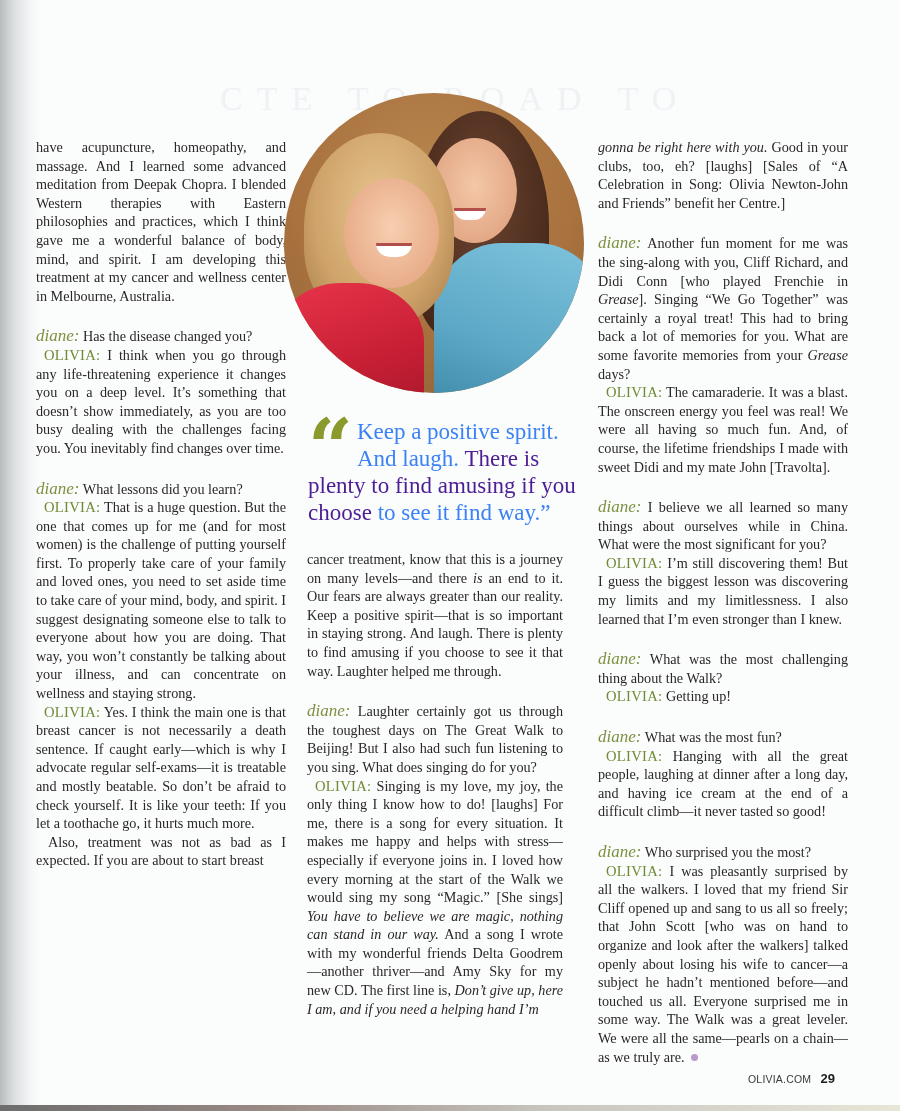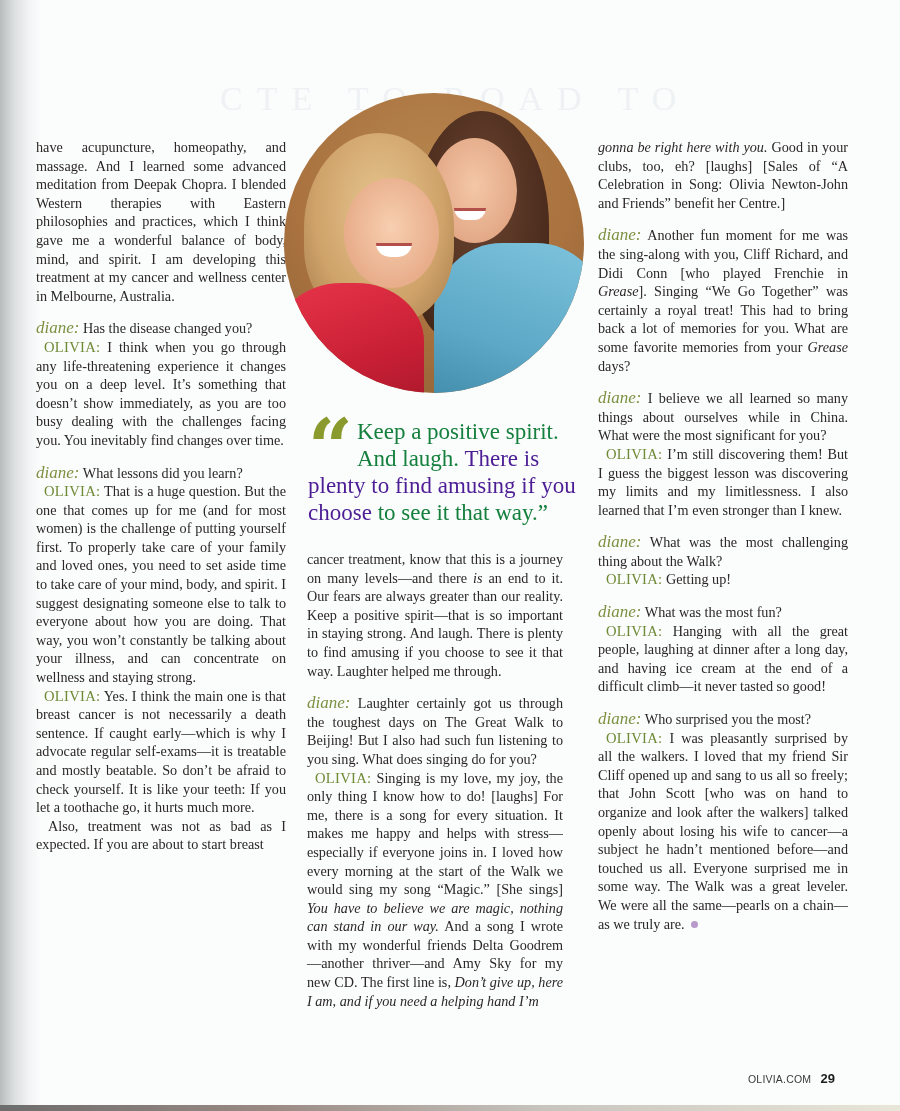--- a/index.html
+++ b/index.html
@@ -70,26 +70,26 @@
   .photo-wrap .smile-r { position:absolute; left:170px; top:115px; width:32px; height:12px; border-radius:0 0 16px 16px; background:#fff; border-top:3px solid #b24f4a; }
   .pull-quote {
     position: absolute; left: 308px; top: 418px; width: 275px;
     font-size: 23px; line-height: 27px;
   }
   .pull-quote .open-mark {
     float: left; font-size: 78px; line-height: 64px; height: 50px;
     color: #8a9a2c; font-weight: bold; margin-right: 4px; margin-top: -2px;
     font-family: "DejaVu Serif", serif;
   }
-  .pull-quote .black { color: #15803d; }
+  .pull-quote .black { color: #3b82f6; }
   .pull-quote .green { color: #4c1d95; }
   .speaker-d { font-style: italic; color: #7c9140; font-size: 17px; }
   .speaker-o { color: #6f8a35; font-size: 14.6px; letter-spacing: 0.3px; margin-left: 8px; }
   .para { margin: 0; }
-  .gap { margin-top: 14px; }
+  .gap { margin-top: 22px; }
   .indent { text-indent: 12px; }
   em { }
   .end-dot {
     display: inline-block; width: 7px; height: 7px; border-radius: 50%;
     background: #b79ac9; margin-left: 6px; vertical-align: 1px;
   }
   .footer {
     position: absolute; left: 748px; top: 1071px;
     font-family: "Liberation Sans", sans-serif; font-size: 10.5px; color: #3a3a3a;
     letter-spacing: 0.2px;
@@ -138,21 +138,21 @@
   <div class="face-left"></div>
   <div class="shirt-left"></div>
   <div class="smile-l"></div>
   <div class="smile-r"></div>
 </div>
 
 <div class="pull-quote">
   <span class="open-mark">“</span>
   <span class="black">Keep a positive spirit. And laugh.</span>
   <span class="green">There is plenty to find amusing if you choose</span>
-  <span class="black">to see it that way.”</span>
+  <span class="black">to see it find way.”</span>
 </div>
 
 <div class="col col-mid">
   <p class="para">
     <span>cancer treatment, know that this is a journey on many levels—and there </span><em>is</em><span> an end to it. Our fears are always greater than our reality. Keep a positive spirit—that is so important in staying strong. And laugh. There is plenty to find amusing if you choose to see it that way. Laughter helped me through.</span>
   </p>
   <p class="para gap">
     <span class="speaker-d">diane:</span>
     <span>Laughter certainly got us through the toughest days on The Great Walk to Beijing! But I also had such fun listening to you sing. What does singing do for you?</span>
   </p>
@@ -163,20 +163,24 @@
 </div>
 
 <div class="col col-right">
   <p class="para">
     <em>gonna be right here with you.</em><span> Good in your clubs, too, eh? [laughs] [Sales of “A Celebration in Song: Olivia Newton-John and Friends” benefit her Centre.]</span>
   </p>
 
   <p class="para gap">
     <span class="speaker-d">diane:</span>
     <span>Another fun moment for me was the sing-along with you, Cliff Richard, and Didi Conn [who played Frenchie in </span><em>Grease</em><span>]. Singing “We Go Together” was certainly a royal treat! This had to bring back a lot of memories for you. What are some favorite memories from your </span><em>Grease</em><span> days?</span>
+  </p>
+  <p class="para">
+    <span class="speaker-o">OLIVIA:</span>
+    <span>The camaraderie. It was a blast. The onscreen energy you feel was real! We were all having so much fun. And, of course, the lifetime friendships I made with sweet Didi and my mate John [Travolta].</span>
   </p>
 
   <p class="para gap">
     <span class="speaker-d">diane:</span>
     <span>I believe we all learned so many things about ourselves while in China. What were the most significant for you?</span>
   </p>
   <p class="para">
     <span class="speaker-o">OLIVIA:</span>
     <span>I’m still discovering them! But I guess the biggest lesson was discovering my limits and my limitlessness. I also learned that I’m even stronger than I knew.</span>
   </p>

